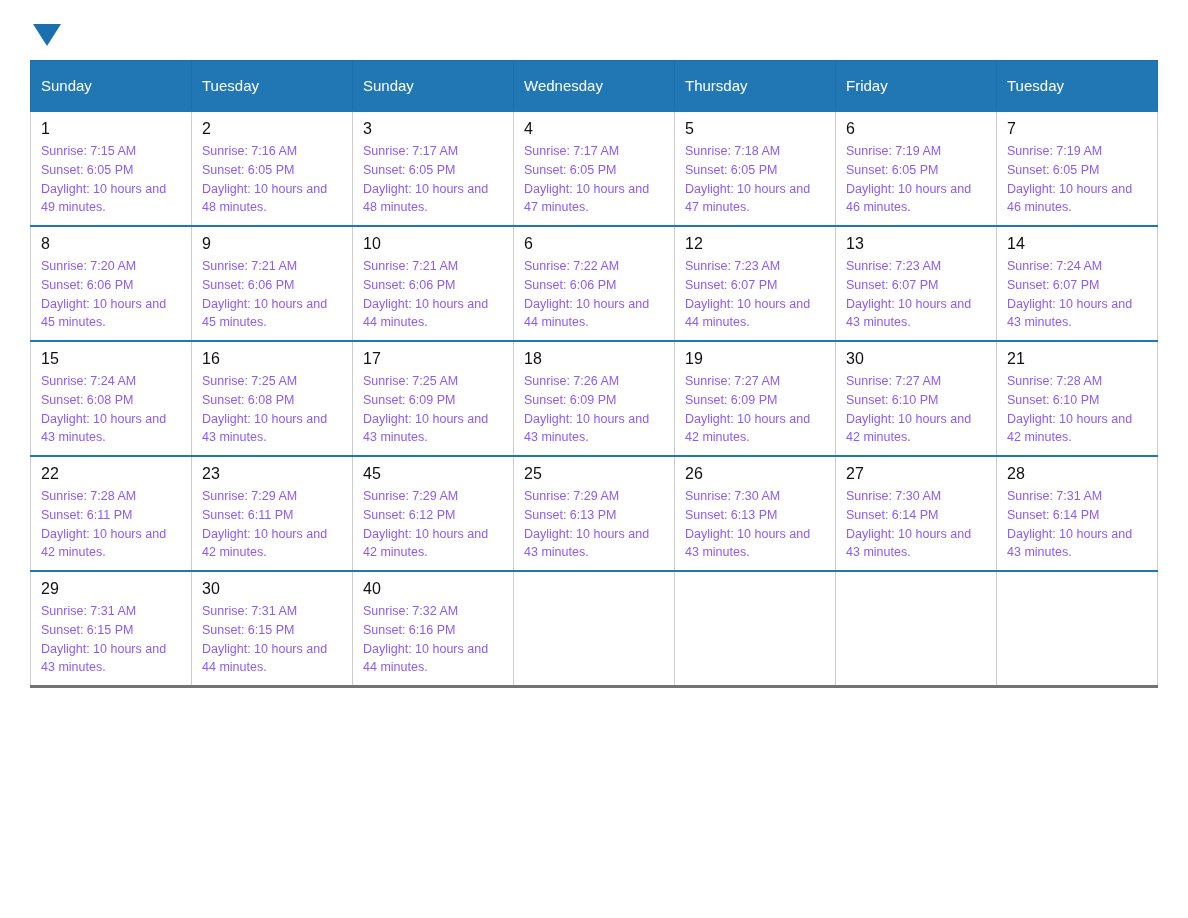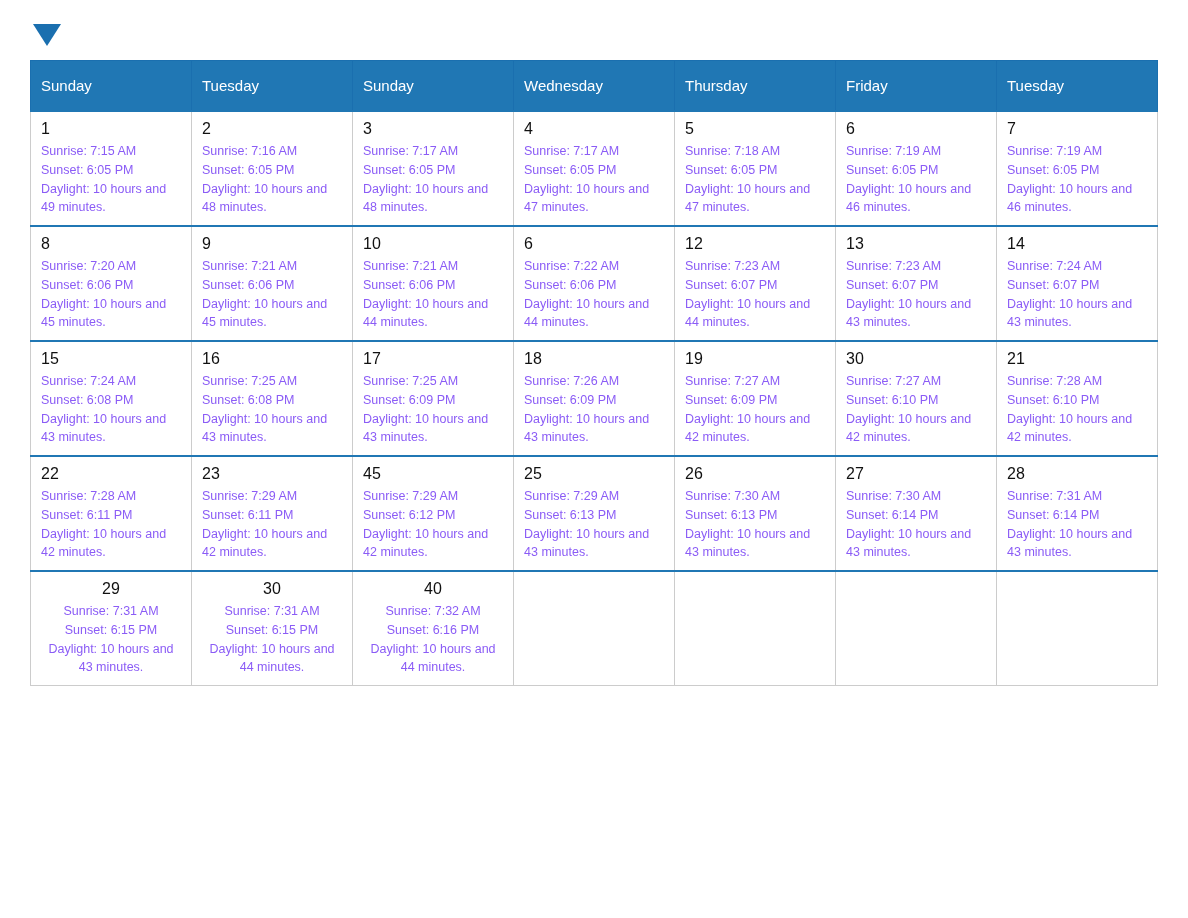--- a/index.html
+++ b/index.html
@@ -94,22 +94,21 @@
     }
     .day-info {
       font-size: 12.5px;
       color: #8b5cf6;
       line-height: 1.5;
     }
     .calendar tr {
       border-bottom: 2px solid #2077b4;
     }
     .calendar tbody tr:last-child {
-      border-bottom: 1px solid #737373;
-      text-align: center;
+      border-bottom: 3px solid #737373;
     }
     .empty-cell {
       background: #fff;
     }
   </style>
 </head>
 <body>
 
 <div class="header">
   <div class="logo">

